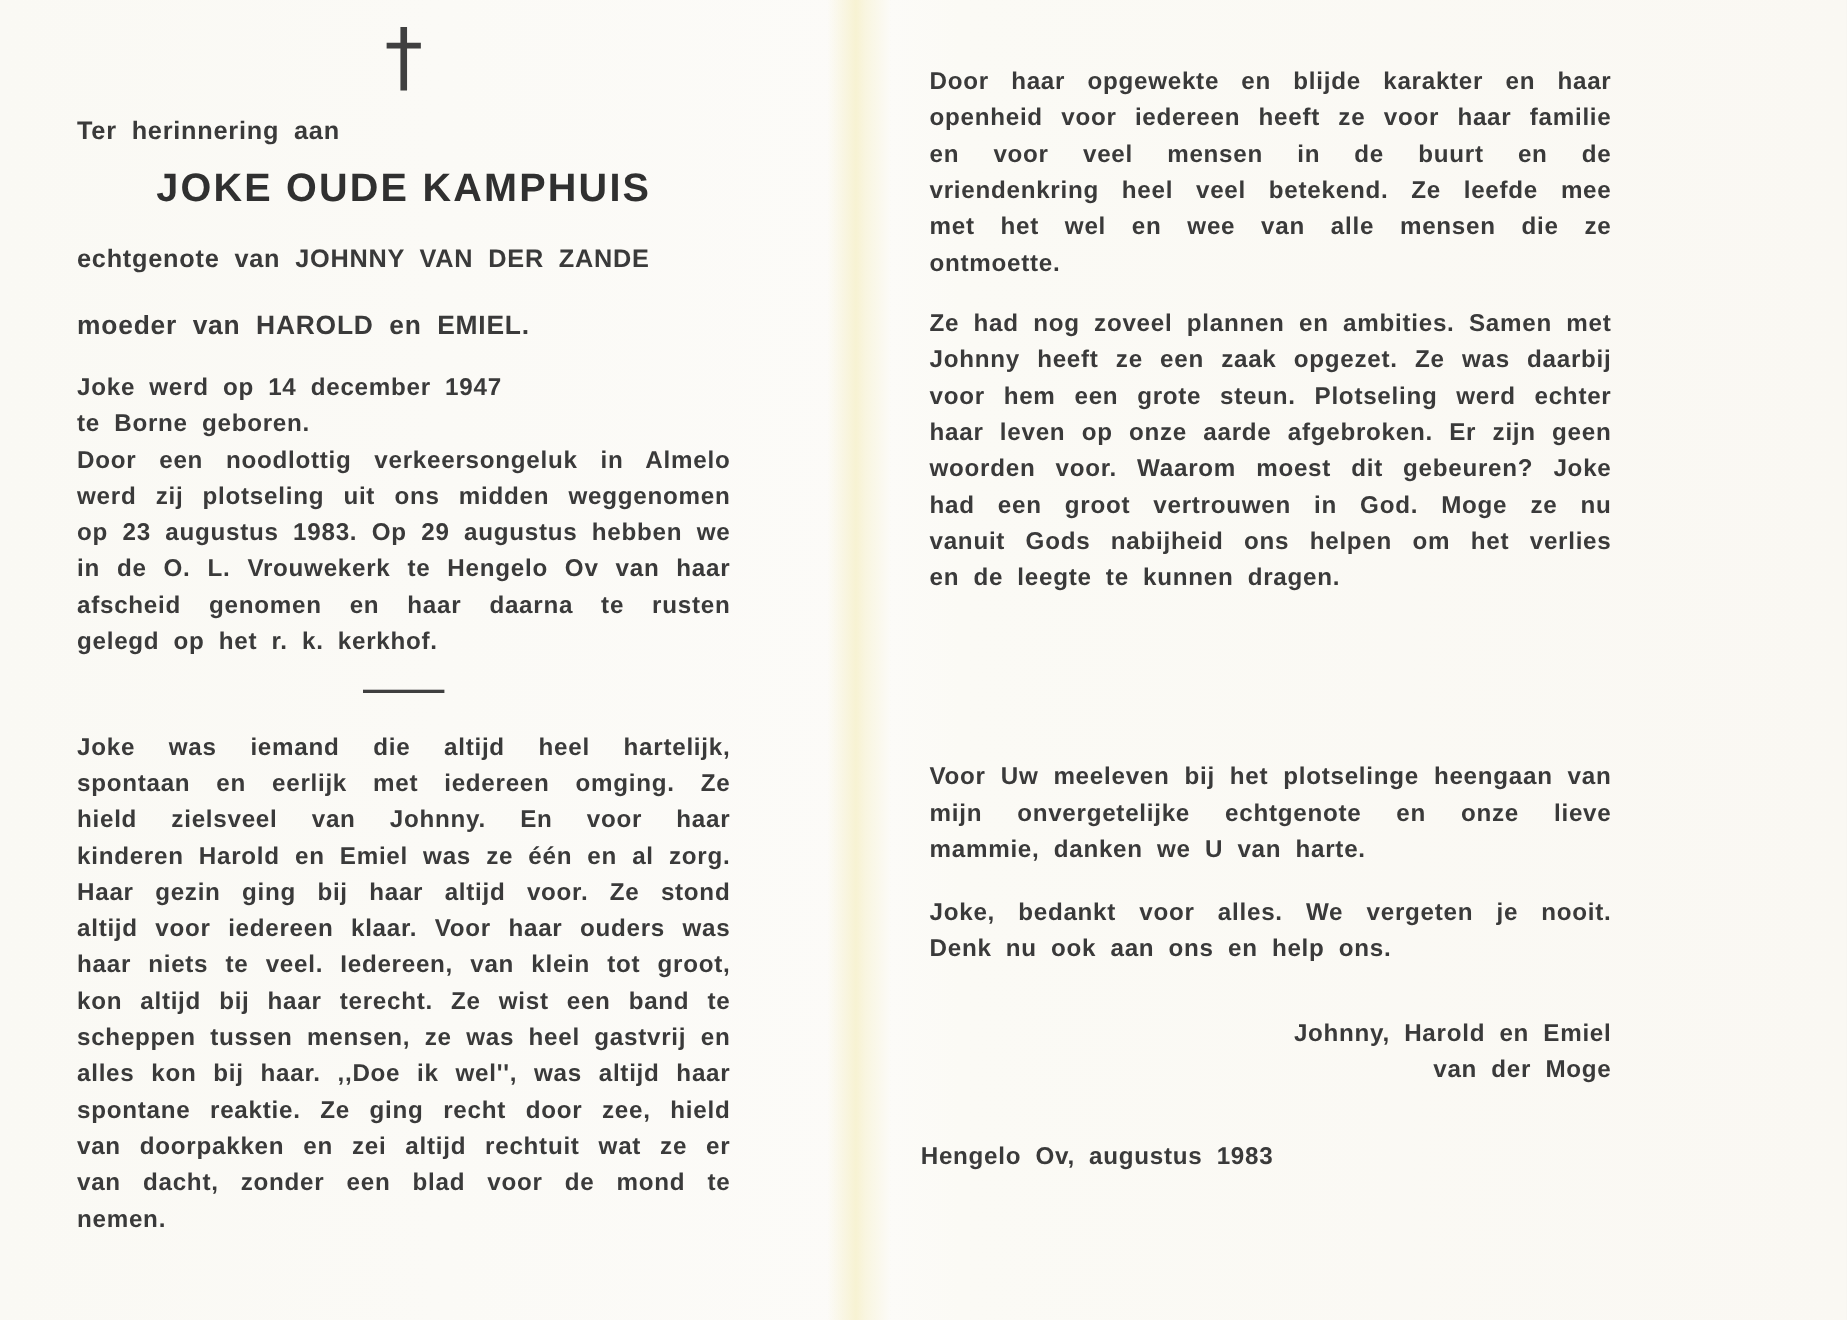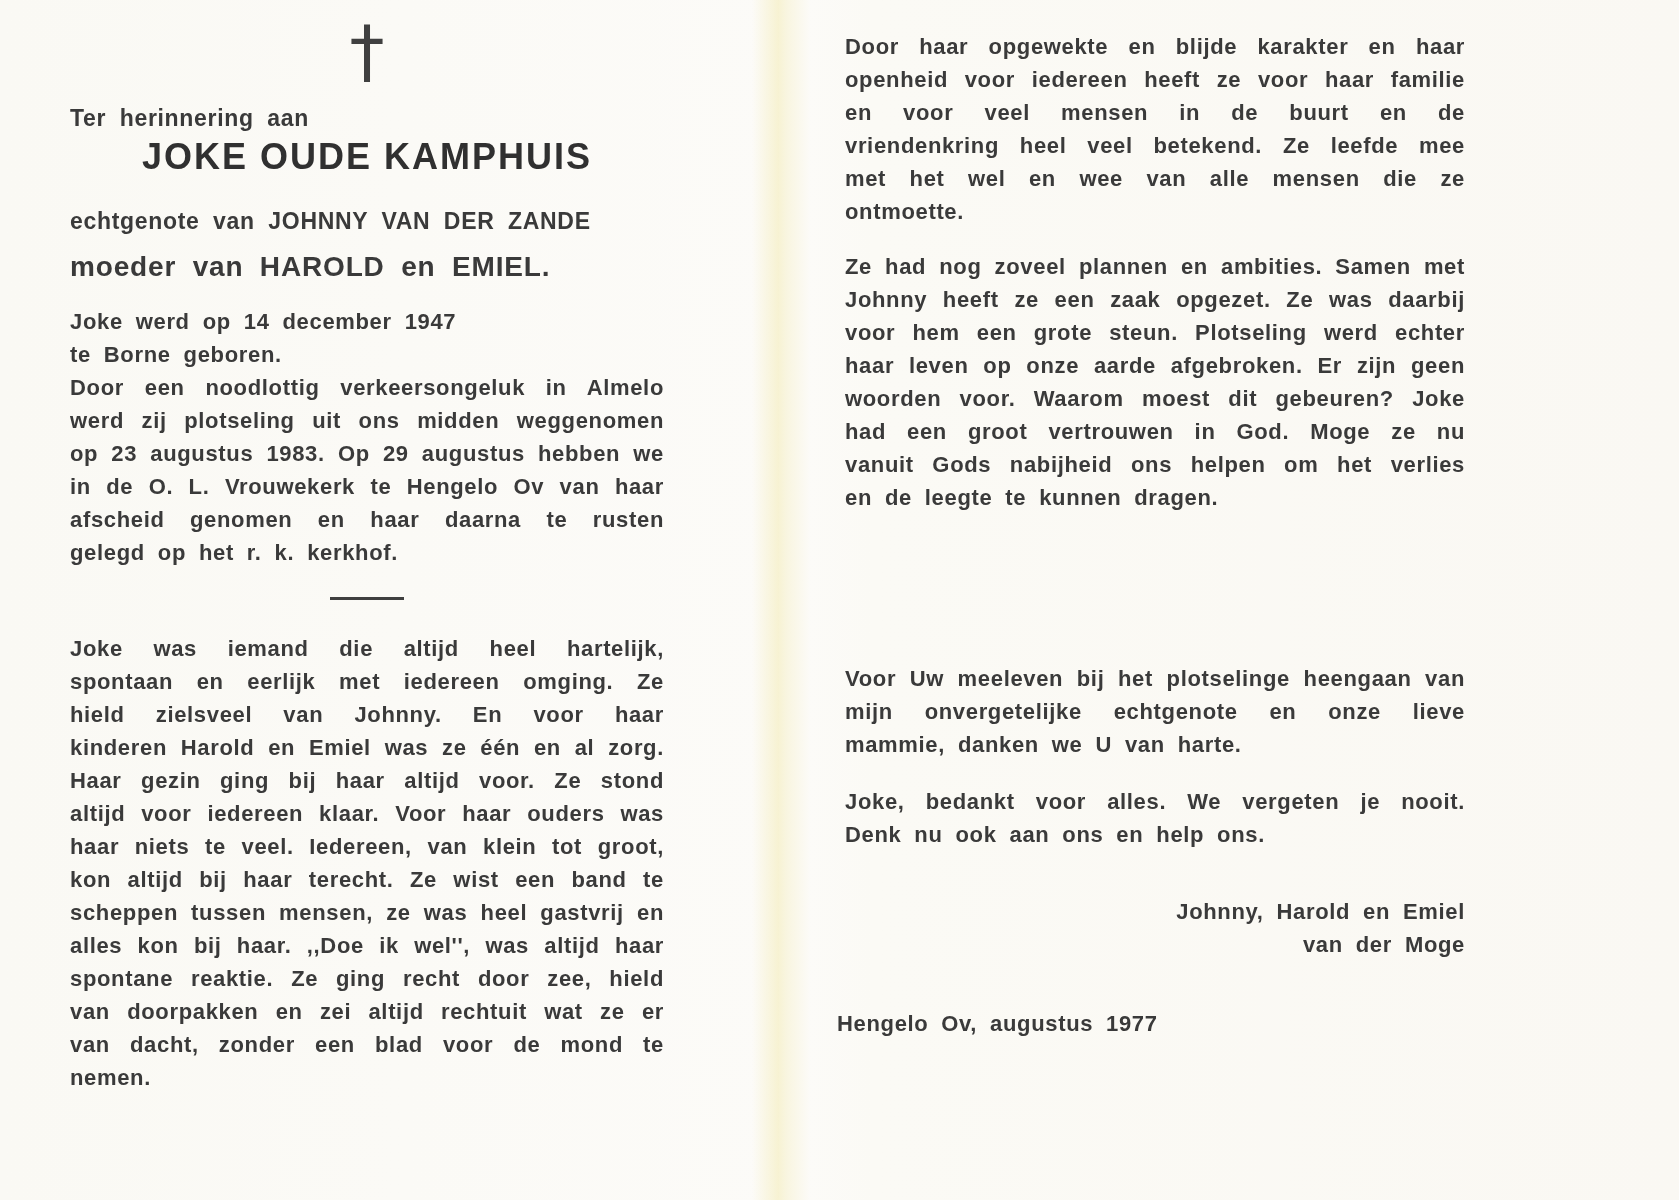--- a/index.html
+++ b/index.html
@@ -28,21 +28,21 @@
     background: linear-gradient(90deg,
       rgba(243,235,180,0) 0%,
       rgba(243,235,180,0.55) 45%,
       rgba(243,235,180,0.35) 60%,
       rgba(243,235,180,0) 100%);
     pointer-events: none;
   }
 
   .page { position: absolute; top: 0; }
   .page-left  { left: 70px;  width: 594px; padding-top: 14px; }
-  .page-right { left: 845px; width: 620px; padding-top: 30px; }
+  .page-right { left: 845px; width: 620px; padding-top: 57px; }
 
   .txt {
     font-size: 22px;
     line-height: 33px;
     letter-spacing: 0.03em;
     word-spacing: 0.28em;
     color: #3a3a3a;
   }
   .justify { text-align: justify; }
   .center  { text-align: left; }
@@ -52,30 +52,31 @@
     font-size: 70px;
     line-height: 74px;
     color: #404040;
     font-weight: 400;
     font-family: "DejaVu Sans", sans-serif;
   }
 
   .intro { margin-top: 14px; font-size: 23px; }
 
   .deceased-name {
+    margin-top: 14px;
     text-align: center;
     font-size: 36px;
     line-height: 44px;
     letter-spacing: 2px;
     color: #303030;
     font-weight: 700;
   }
 
   .spouse-line { margin-top: 26px; font-size: 23px; }
-  .mother-line { margin-top: 12px; font-size: 28px; }
+  .mother-line { margin-top: 28px; font-size: 24px; }
 
   .birth-block { margin-top: 22px; }
 
   .divider {
     width: 74px;
     border-top: 3px solid #3f3f3f;
     margin: 28px auto 0 auto;
   }
 
   .memory { margin-top: 32px; }
@@ -132,17 +133,17 @@
 
     <div class="txt justify acknowledgement">Voor Uw meeleven bij het plotselinge heengaan van mijn onvergetelijke echtgenote en onze lieve mammie, danken we U van harte.</div>
 
     <div class="txt justify p3">Joke, bedankt voor alles. We vergeten je nooit. Denk nu ook aan ons en help ons.</div>
 
     <div class="signature">
       <div class="txt">Johnny, Harold en Emiel</div>
       <div class="txt">van der Moge</div>
     </div>
 
-    <div class="txt place-date">Hengelo Ov, augustus 1977</div>
+    <div class="txt place-date">Hengelo Ov, augustus 1983</div>
 
   </div>
 
 </div>
 
 </body></html>

